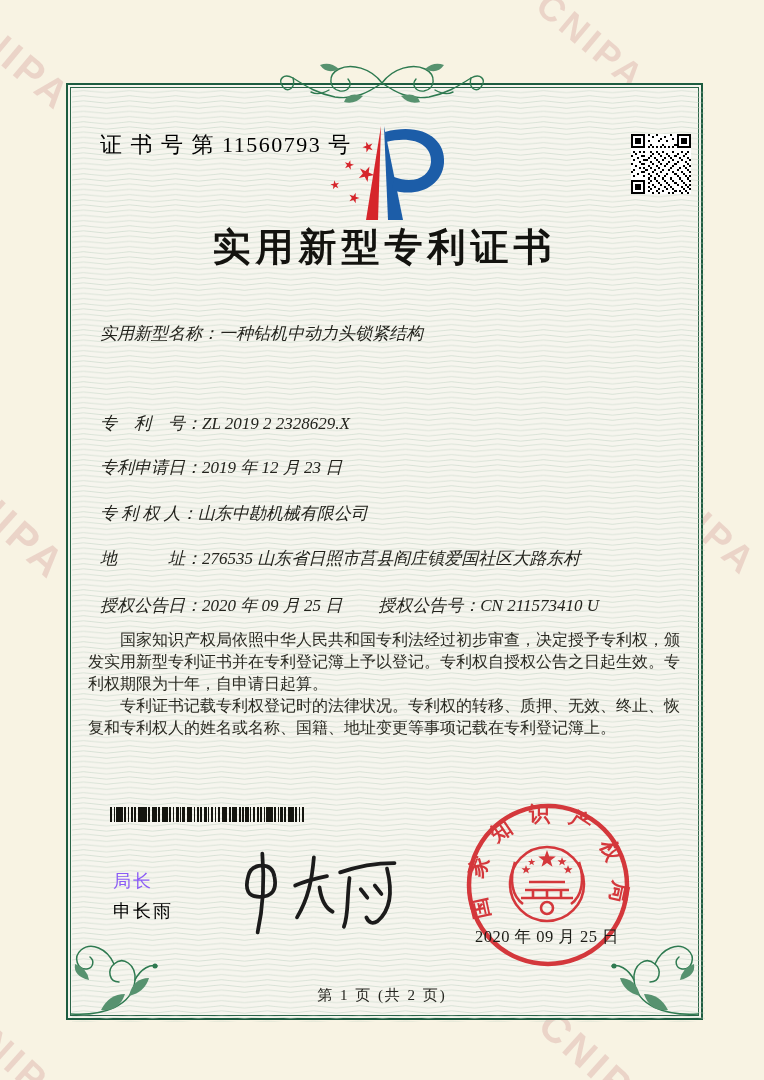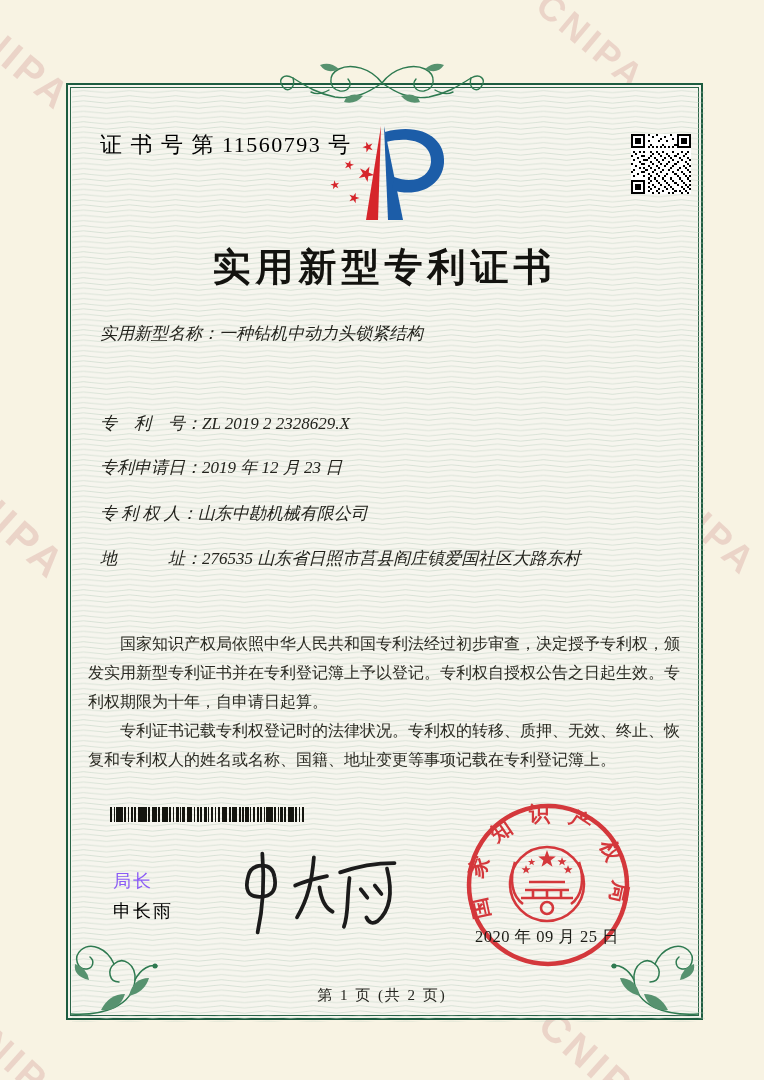--- a/index.html
+++ b/index.html
@@ -33,32 +33,32 @@
   }
   .guilloche{position:absolute;inset:4px;}
 
   .abs{position:absolute;z-index:4;}
 
   .cert-number{left:100px;top:130px;font-size:22px;letter-spacing:1.5px;color:#000000;}
   .logo{left:322px;top:119px;}
   .qr{left:631px;top:134px;}
 
   .title{
-    left:0;right:0;top:242px;text-align:center;
+    left:0;right:0;top:222px;text-align:center;
     font-size:38px;font-weight:700;letter-spacing:5px;text-indent:5px;
     color:#13130f;
   }
 
   .field{left:100px;right:70px;font-size:17px;color:#23231d;white-space:nowrap;font-style:italic;}
   .field .flabel{white-space:pre;}
   .grant-no-group{margin-left:36px;}
 
   .paras{
     left:88px;width:592px;top:629px;
-    font-size:16px;line-height:29px;color:#2a2a22;
+    font-size:16px;line-height:22px;color:#2a2a22;
     text-align:justify;
   }
   .paras p{margin:0;text-indent:2em;}
 
   .barcode{
     left:110px;top:807px;width:194px;height:15px;
     background-image:
       repeating-linear-gradient(90deg,#15150f 0 1.5px,transparent 1.5px 3.5px),
       repeating-linear-gradient(90deg,#15150f 0 1px,transparent 1px 6px),
       repeating-linear-gradient(90deg,transparent 0 9px,#15150f 9px 11.5px);
@@ -211,20 +211,23 @@
   </div>
   <div class="abs field" style="top:456px">
     <span class="flabel">专利申请日：</span><span class="fvalue">2019 年 12 月 23 日</span>
   </div>
   <div class="abs field" style="top:502px">
     <span class="flabel">专 利 权 人：</span><span class="fvalue">山东中勘机械有限公司</span>
   </div>
   <div class="abs field" style="top:547px">
     <span class="flabel">地　　　址：</span><span class="fvalue">276535 山东省日照市莒县阎庄镇爱国社区大路东村</span>
   </div>
+  <div class="abs field" style="top:594px">
+    <span class="flabel">授权公告日：</span><span class="fvalue">2020 年 09 月 25 日</span><span class="grant-no-group"><span class="flabel">授权公告号：</span><span class="fvalue">CN 211573410 U</span></span>
+  </div>
 
   <div class="abs paras">
     <p>国家知识产权局依照中华人民共和国专利法经过初步审查，决定授予专利权，颁发实用新型专利证书并在专利登记簿上予以登记。专利权自授权公告之日起生效。专利权期限为十年，自申请日起算。</p>
     <p>专利证书记载专利权登记时的法律状况。专利权的转移、质押、无效、终止、恢复和专利权人的姓名或名称、国籍、地址变更等事项记载在专利登记簿上。</p>
   </div>
 
   <div class="abs barcode"></div>
 
   <div class="abs signer-title">局长</div>
   <div class="abs signer-name">申长雨</div>

